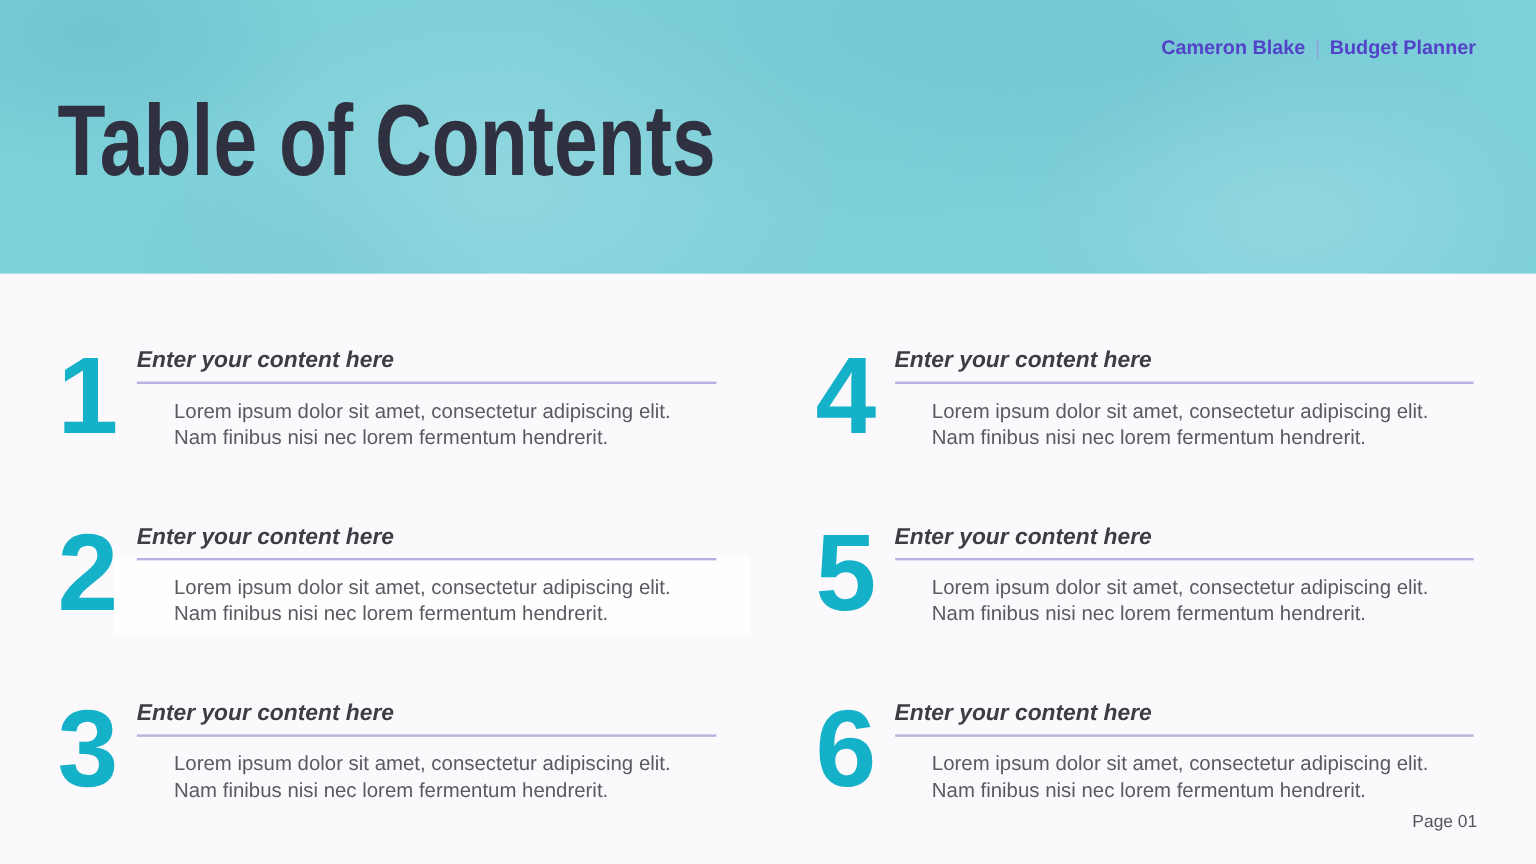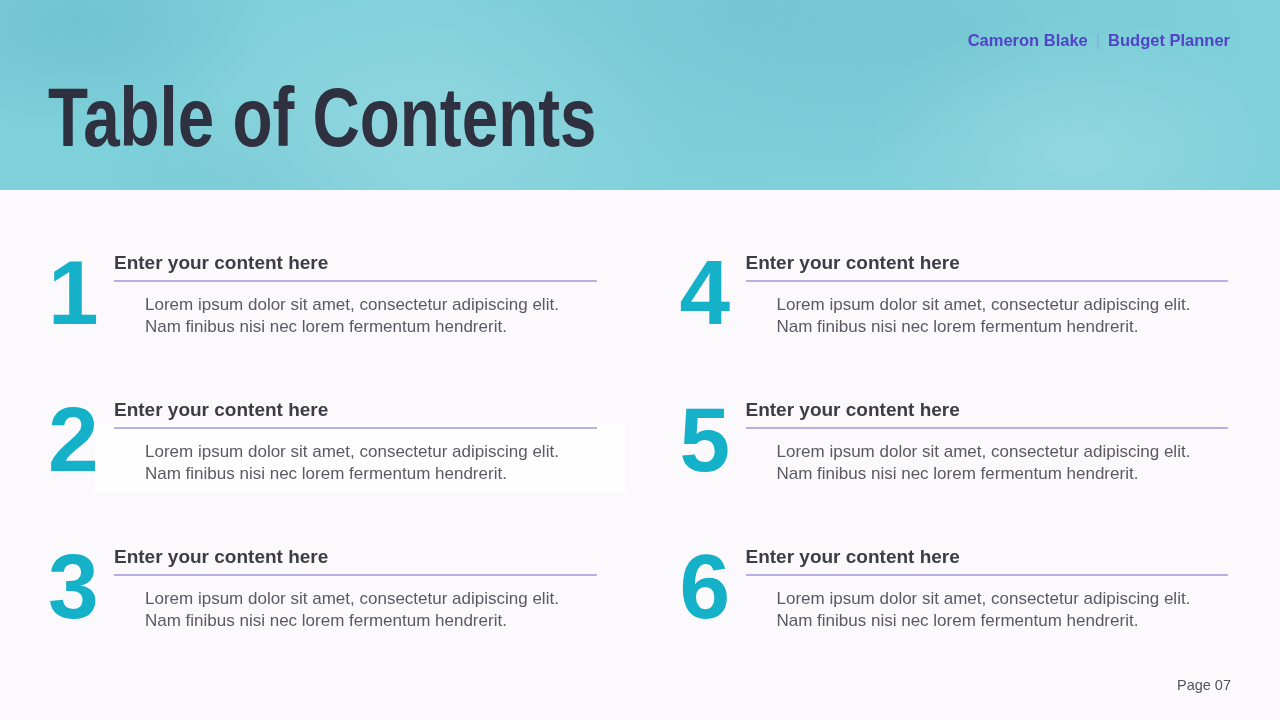--- a/index.html
+++ b/index.html
@@ -10,21 +10,21 @@
   *{margin:0;padding:0;box-sizing:border-box;}
   html,body{width:1280px;height:720px;overflow:hidden;}
   body{
     font-family:"Liberation Sans","DejaVu Sans",sans-serif;
     background:var(--page-bg);
     position:relative;
   }
   
   .banner{
     position:relative;
-    height:190px;
+    height:228px;
     background-color:var(--banner);
     background-image:
       radial-gradient(ellipse 320px 180px at 6% 12%, rgba(80,168,184,0.30), transparent 62%),
       radial-gradient(ellipse 430px 260px at 33% 70%, rgba(255,255,255,0.14), transparent 65%),
       radial-gradient(ellipse 520px 300px at 58% 6%,  rgba(84,170,186,0.20), transparent 60%),
       radial-gradient(ellipse 360px 230px at 84% 78%, rgba(255,255,255,0.16), transparent 60%),
       radial-gradient(ellipse 440px 250px at 76% 18%, rgba(88,172,188,0.16), transparent 65%),
       radial-gradient(ellipse 260px 160px at 20% 95%, rgba(96,180,194,0.18), transparent 60%);
   }
   .byline{
@@ -84,20 +84,21 @@
     padding-top:7px;
     color:var(--number-teal);
     letter-spacing:-2px;
   }
   .item-body{flex:1;min-width:0;}
   .item-heading{
     font-size:19px;
     font-weight:700;
     line-height:1.2;
     color:var(--heading-text);
+    font-style:italic;
   }
   .item-divider{
     border:none;
     border-top:2px solid var(--divider);
     margin:5px 0 12px 0;
   }
   .item-text{
     font-size:17px;
     line-height:1.28;
     color:var(--body-text);
@@ -172,13 +173,13 @@
   <article class="toc-item">
     <div class="num">6</div>
     <div class="item-body">
       <h2 class="item-heading">Enter your content here</h2>
       <hr class="item-divider">
       <p class="item-text">Lorem ipsum dolor sit amet, consectetur adipiscing elit. Nam finibus nisi nec lorem fermentum hendrerit.</p>
     </div>
   </article>
 </main>
 
-<div class="page-number">Page 07</div>
+<div class="page-number">Page 01</div>
 
 </body></html>

